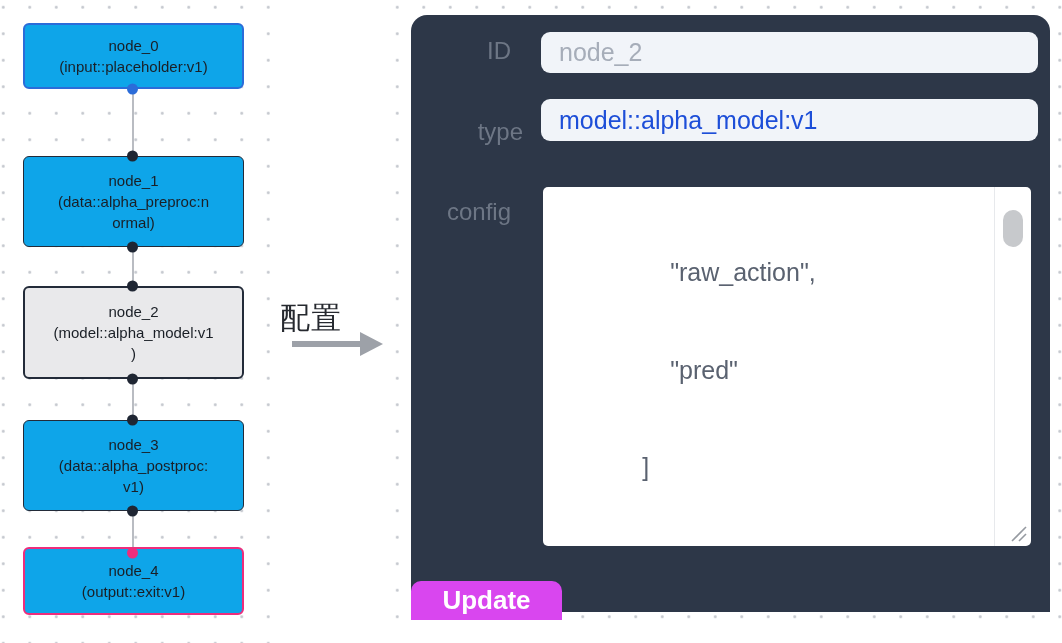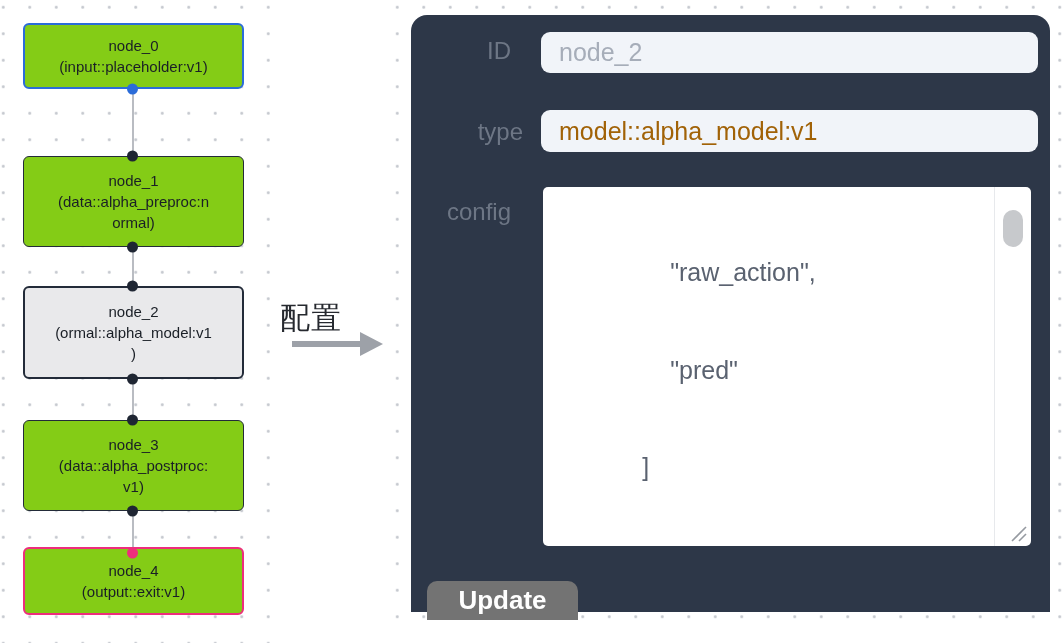--- a/index.html
+++ b/index.html
@@ -12,21 +12,21 @@
     position:absolute;
     background-image: radial-gradient(circle, #c5c9cf 1.3px, rgba(0,0,0,0) 1.5px);
     background-size: 26.5px 26.5px;
   }
   .dots-left{ left:0; top:0; width:272px; height:643px; background-position:-10px -6px; }
   .dots-right{ left:390px; top:0; width:672px; height:620px; background-position:-6px -6px; }
 
   
   .node{
     position:absolute; left:23px; width:221px;
-    background:#84cc16; border:1.5px solid #232b39; border-radius:6px;
+    background:#0ea5e9; border:1.5px solid #232b39; border-radius:6px;
     display:flex; flex-direction:column; justify-content:center; align-items:center;
     font-size:15px; line-height:21px; color:#1a1f26; text-align:center;
   }
   .node-0{ top:23px; height:66px; border:2px solid #2b6cd9; }
   .node-1{ top:156px; height:91px;align-items:center; }
   .node-2{ top:286px; height:93px; border-width:2.5px; background:#e9e9eb; }
   .node-3{ top:420px; height:91px; }
   .node-4{ top:547px; height:68px; border:2px solid #ee2d7c; }
 
   .edge{
@@ -70,21 +70,21 @@
   .label-id{ top:22px; }
   .label-type{ top:103px;margin-left:12px; }
   .label-config{ top:183px; }
   .field-input{
     position:absolute; left:130px; width:497px; height:41px;
     background:#f1f4f9; border:none; border-radius:9px;
     font-family:"Liberation Sans", sans-serif; font-size:25px;
     padding:0 18px; outline:none;
   }
   .input-id{ top:17px; color:#a6adb9; }
-  .input-type{ top:95px; height:42px; color:#a16207; }
+  .input-type{ top:84px; height:42px; color:#1d4ed8; }
 
   .config-box{
     position:absolute; left:132px; top:172px; width:488px; height:359px;
     background:#ffffff; border-radius:5px; overflow:hidden;
   }
   .config-text{
     position:absolute; left:0; top:4px; width:452px; padding-left:16px;
     font-family:"Liberation Sans", sans-serif;
     font-size:25px; line-height:32.5px; color:#5a6270; white-space:pre;
   }
@@ -94,22 +94,22 @@
   }
   .sb-thumb{
     position:absolute; right:8px; top:23px; width:20px; height:37px;
     background:#c7c9cc; border-radius:10px;
   }
   .resize-handle{
     position:absolute; right:2px; bottom:2px; width:22px; height:22px;
   }
 
   .update-btn{
-    position:absolute; left:16px; top:566px; width:151px; height:39px;
-    background:#737373; border:none; border-radius:10px 10px 0 0;
+    position:absolute; left:0; top:566px; width:151px; height:39px;
+    background:#d946ef; border:none; border-radius:10px 10px 0 0;
     color:#ffffff; font-family:"Liberation Sans", sans-serif;
     font-size:26px; font-weight:600; text-align:center; cursor:pointer;
   }
 </style>
 </head>
 <body>
 
 <div class="stage">
 
   <div class="dotgrid dots-left"></div>
@@ -124,21 +124,21 @@
     <div>node_0</div>
     <div>(input::placeholder:v1)</div>
   </div>
   <div class="node node-1">
     <div>node_1</div>
     <div>(data::alpha_preproc:n</div>
     <div>ormal)</div>
   </div>
   <div class="node node-2">
     <div>node_2</div>
-    <div>(ormal::alpha_model:v1</div>
+    <div>(model::alpha_model:v1</div>
     <div>)</div>
   </div>
   <div class="node node-3">
     <div>node_3</div>
     <div>(data::alpha_postproc:</div>
     <div>v1)</div>
   </div>
   <div class="node node-4">
     <div>node_4</div>
     <div>(output::exit:v1)</div>

